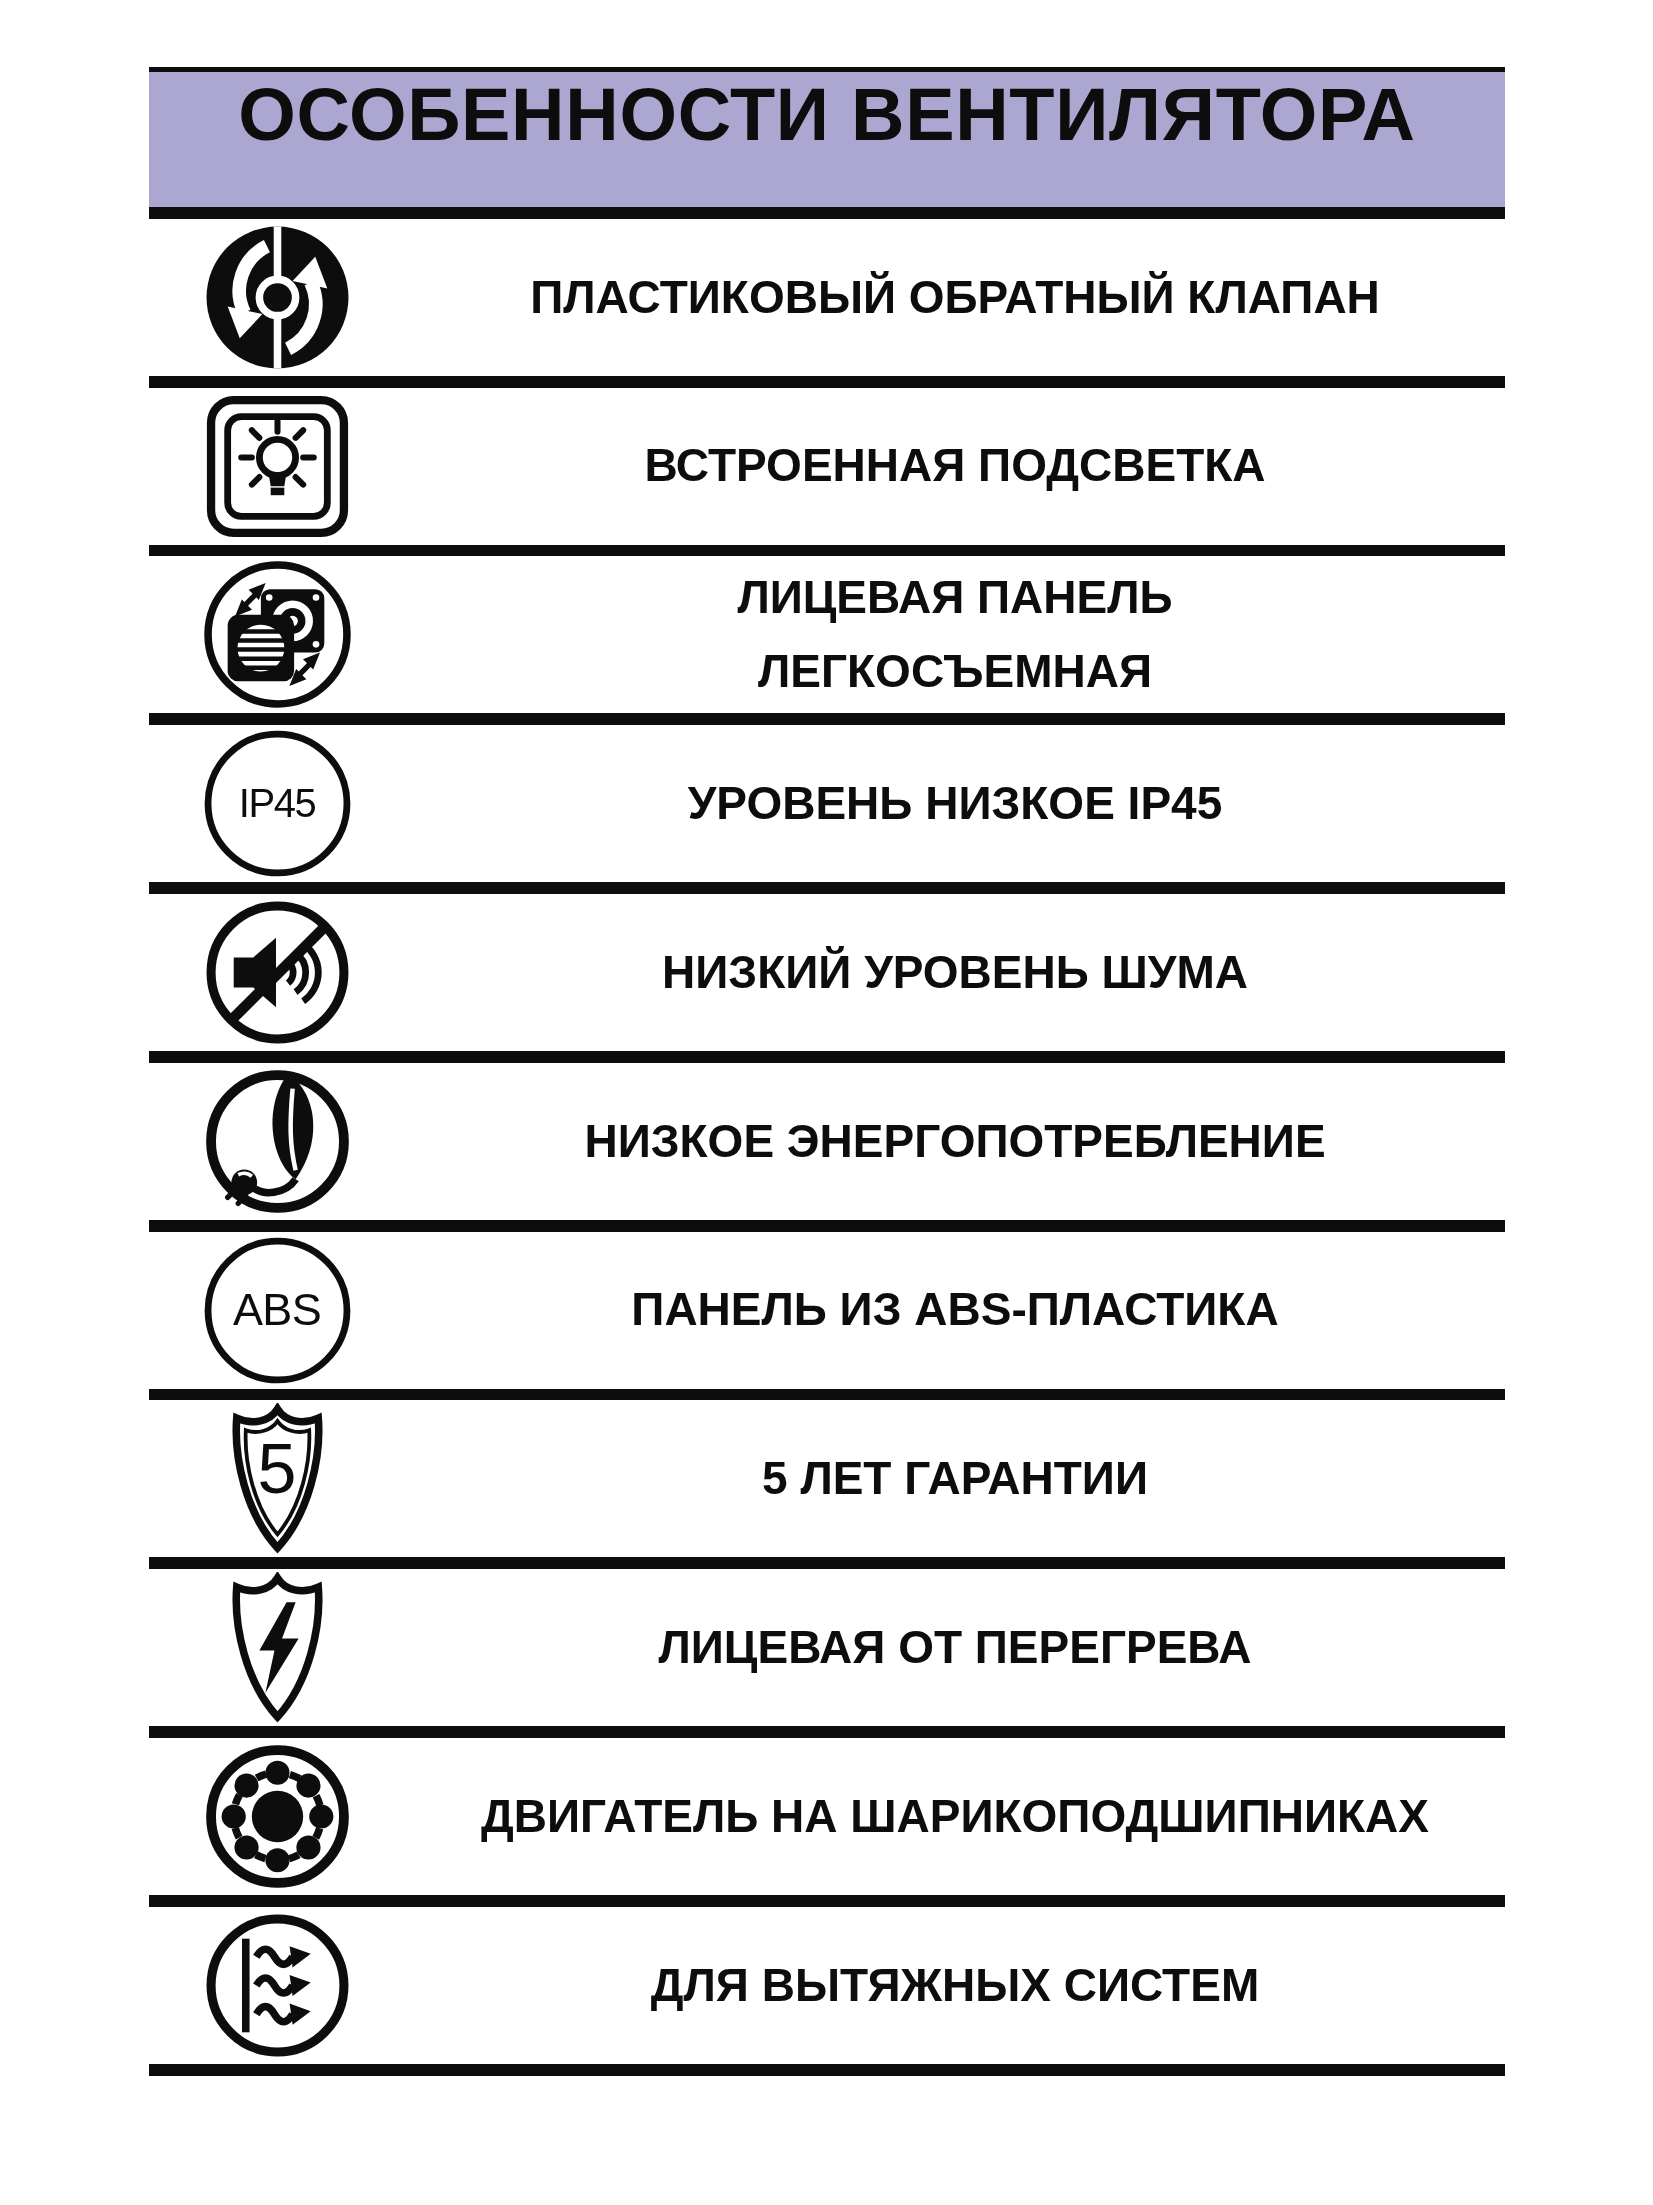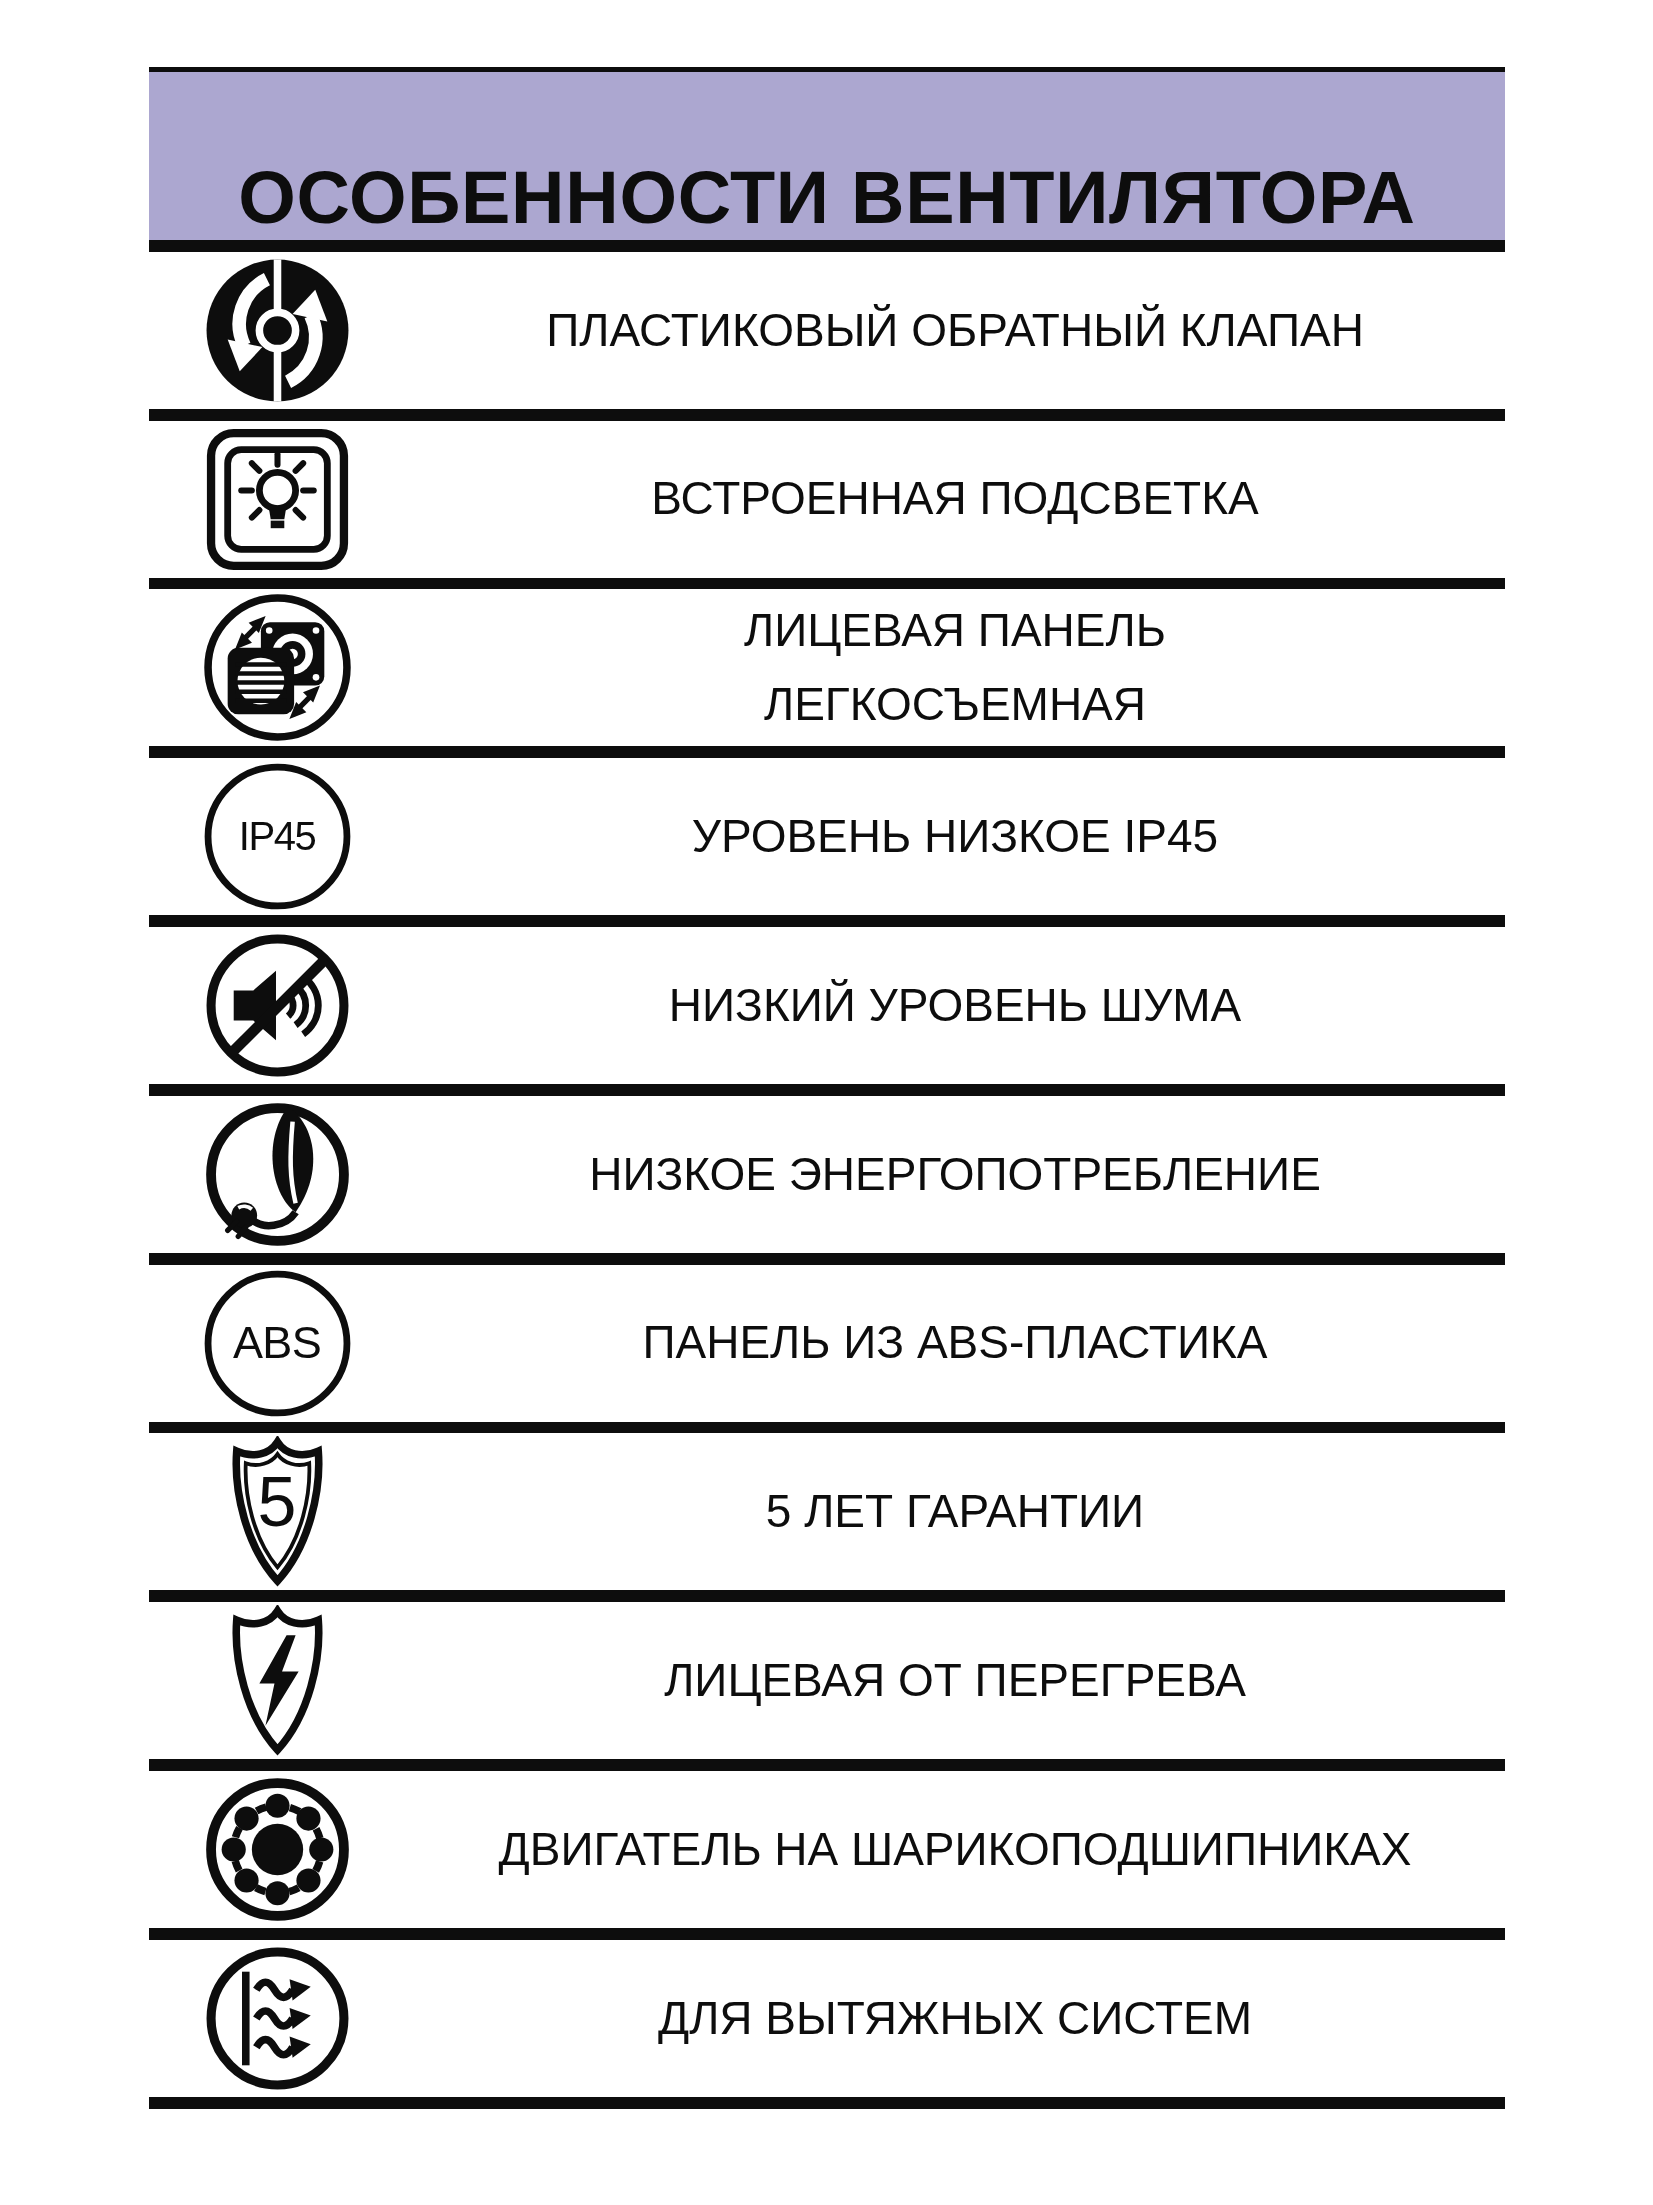--- a/index.html
+++ b/index.html
@@ -1,30 +1,30 @@
 <!DOCTYPE html>
 <html style="font-size:11.8px"><head>
 <meta charset="utf-8">
 <style>
   html,body{margin:0;padding:0;background:#ffffff;}
   body{width:1654px;height:2205px;position:relative;font-family:"Liberation Sans","DejaVu Sans",sans-serif;}
   .page{position:absolute;left:149px;top:67px;width:1356px;}
   .topline{height:5.1px;background:#0d0d0d;}
-  .header{height:168px;display:flex;align-items:flex-end;justify-content:center;}
+  .header{height:135px;display:flex;align-items:flex-start;justify-content:center;}
   .title{font-size:74px;font-weight:bold;letter-spacing:0.7px;color:#0d0d0d;white-space:nowrap;}
   .divider{height:11.8px;background:#0d0d0d;}
   .row{height:157px;display:flex;align-items:center;}
   .icon-cell{width:256px;flex:none;display:flex;align-items:center;justify-content:center;position:relative;}
   .icon{width:151px;height:151px;display:block;}
   .icon-text{position:absolute;left:0;top:0;width:100%;height:100%;display:flex;align-items:center;justify-content:center;
     font-weight:normal;color:#0d0d0d;}
   .t-ip45{font-size:40px;letter-spacing:-1.5px;}
   .t-abs-plastic{font-size:45px;letter-spacing:-0.7px;}
   .t-warranty-shield{font-size:70px;transform:translateY(-9.6px);}
-  .label{flex:1;text-align:center;font-size:46px;font-weight:normal;color:#0d0d0d;line-height:1.6;letter-spacing:0;}
+  .label{flex:1;text-align:center;font-size:46px;font-weight:bold;color:#0d0d0d;line-height:1.6;letter-spacing:0;}
   svg .s{stroke:#0d0d0d;fill:none;}
 </style>
 </head>
 <body>
 
 <svg width="0" height="0" style="position:absolute" aria-hidden="true">
   <defs>
     <symbol id="check-valve-icon" viewBox="0 0 100 100">
       <circle cx="50" cy="50" r="47" fill="#0d0d0d"></circle>
       <line x1="50" y1="3" x2="50" y2="97" stroke="#fff" stroke-width="5"></line>

